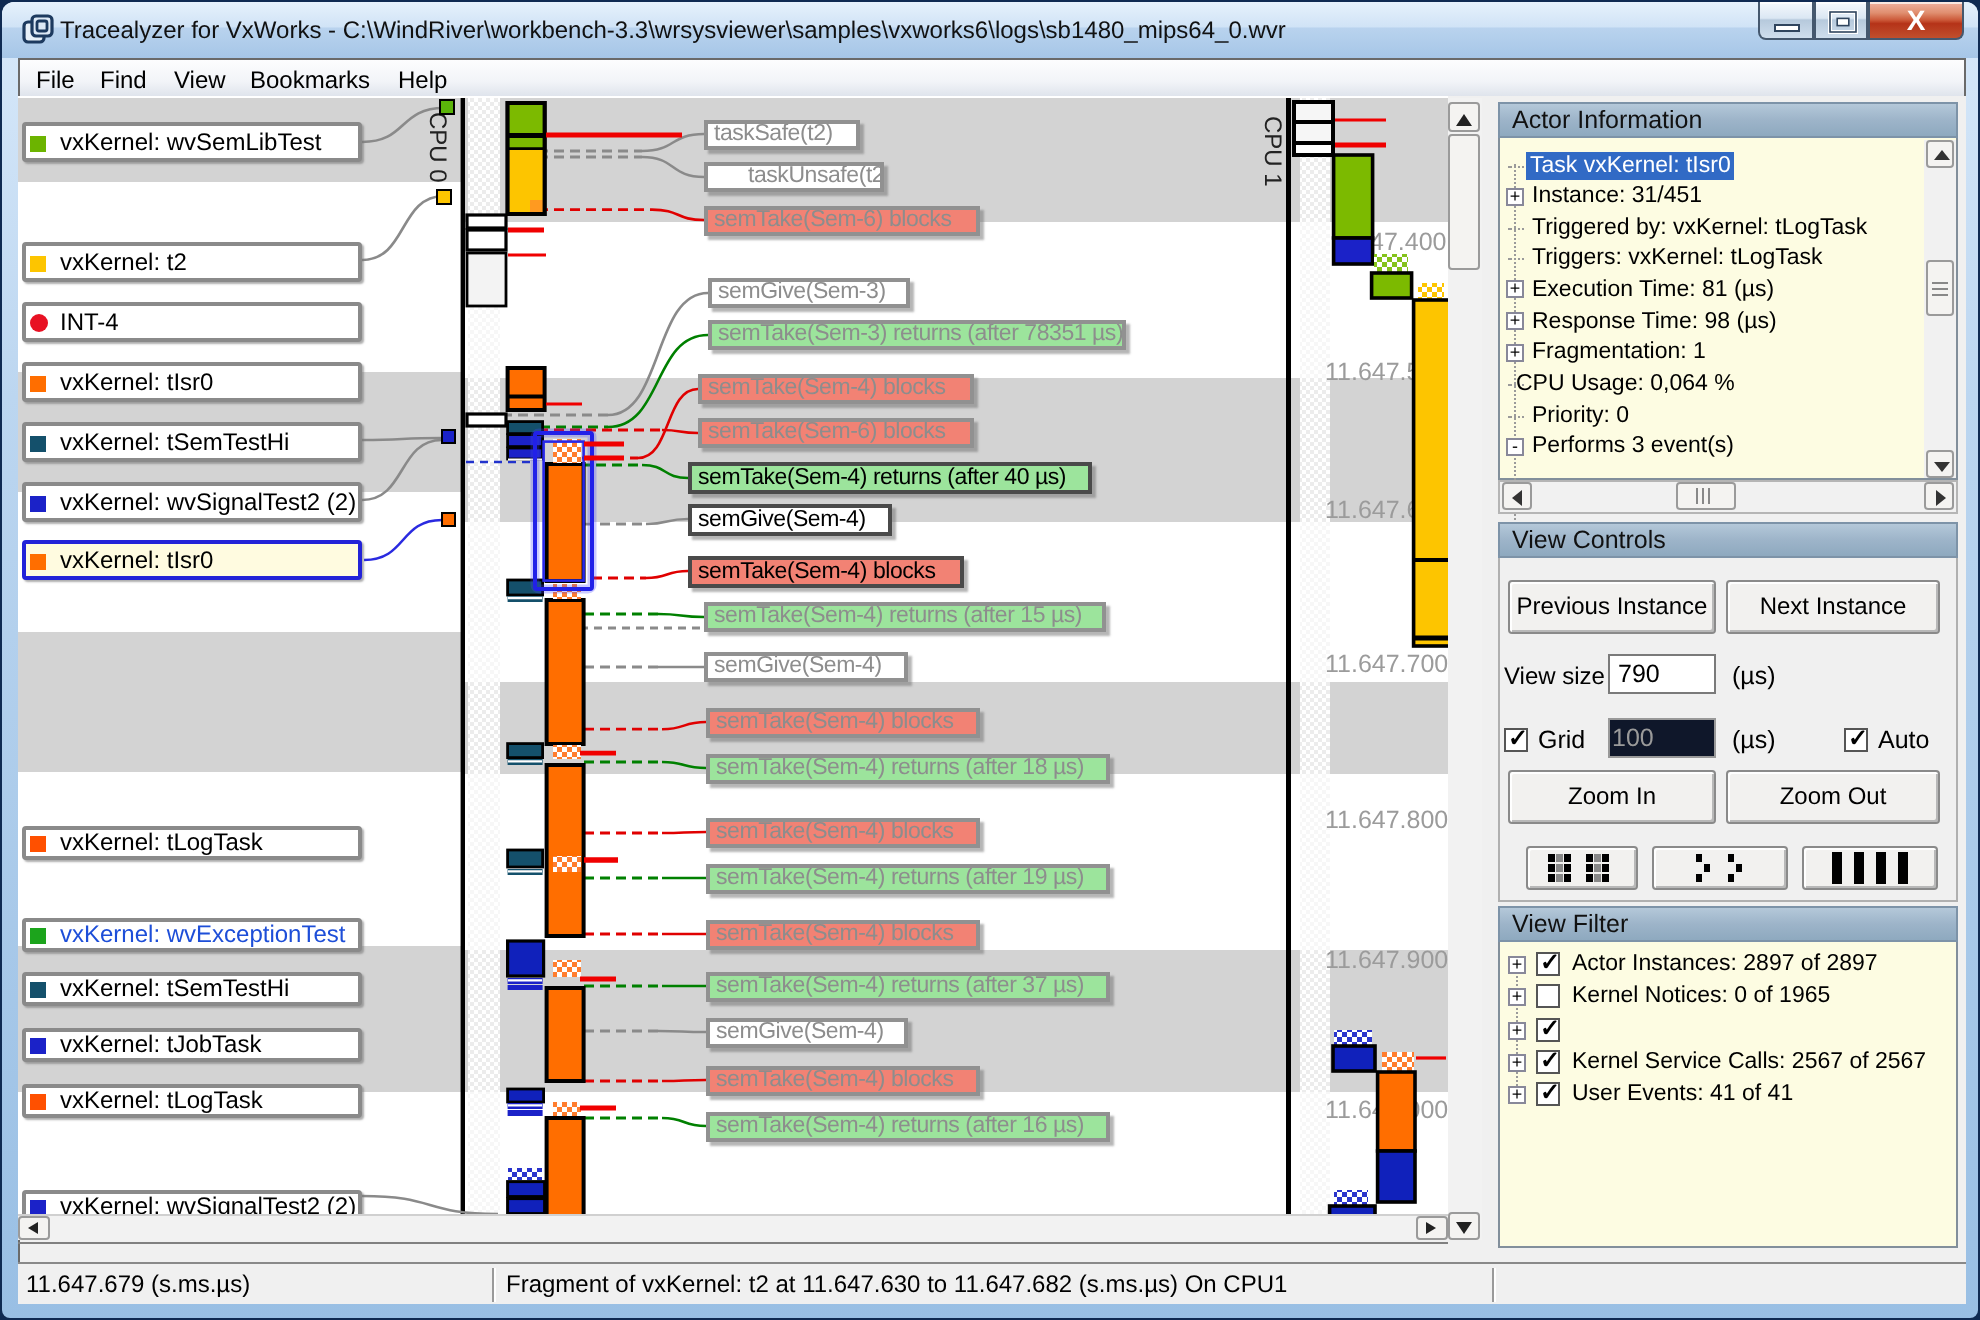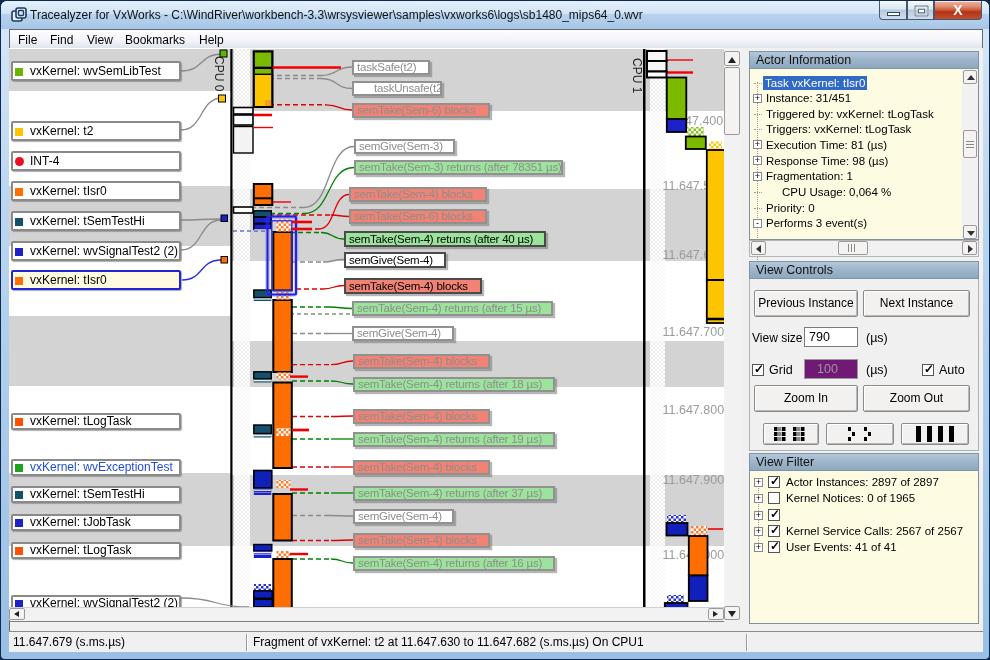--- a/index.html
+++ b/index.html
@@ -334,21 +334,21 @@
 <div style="position:absolute;left:24px;top:58.5px;height:14px;color:#000;font-size:11.5px;line-height:14px;white-space:nowrap">Triggered by: vxKernel: tLogTask</div>
 <div style="position:absolute;left:12px;top:81px;width:8px;height:1px;border-top:1px dotted #9a9a9a"></div>
 <div style="position:absolute;left:24px;top:74px;height:14px;color:#000;font-size:11.5px;line-height:14px;white-space:nowrap">Triggers: vxKernel: tLogTask</div>
 <div style="position:absolute;left:11px;top:92.0px;width:9px;height:9px;background:#fff;border:1px solid #889;font-size:9px;line-height:7px;text-align:center;color:#000">+</div>
 <div style="position:absolute;left:24px;top:89.5px;height:14px;color:#000;font-size:11.5px;line-height:14px;white-space:nowrap">Execution Time: 81 (µs)</div>
 <div style="position:absolute;left:11px;top:108.0px;width:9px;height:9px;background:#fff;border:1px solid #889;font-size:9px;line-height:7px;text-align:center;color:#000">+</div>
 <div style="position:absolute;left:24px;top:105.5px;height:14px;color:#000;font-size:11.5px;line-height:14px;white-space:nowrap">Response Time: 98 (µs)</div>
 <div style="position:absolute;left:11px;top:123.5px;width:9px;height:9px;background:#fff;border:1px solid #889;font-size:9px;line-height:7px;text-align:center;color:#000">+</div>
 <div style="position:absolute;left:24px;top:121px;height:14px;color:#000;font-size:11.5px;line-height:14px;white-space:nowrap">Fragmentation: 1</div>
 <div style="position:absolute;left:12px;top:144px;width:8px;height:1px;border-top:1px dotted #9a9a9a"></div>
-<div style="position:absolute;left:40px;top:137px;height:14px;color:#000;font-size:11.5px;line-height:14px;white-space:nowrap">CPU Usage: 0,064 %</div>
+<div style="position:absolute;left:16px;top:137px;height:14px;color:#000;font-size:11.5px;line-height:14px;white-space:nowrap">CPU Usage: 0,064 %</div>
 <div style="position:absolute;left:12px;top:159.5px;width:8px;height:1px;border-top:1px dotted #9a9a9a"></div>
 <div style="position:absolute;left:24px;top:152.5px;height:14px;color:#000;font-size:11.5px;line-height:14px;white-space:nowrap">Priority: 0</div>
 <div style="position:absolute;left:11px;top:170.5px;width:9px;height:9px;background:#fff;border:1px solid #889;font-size:9px;line-height:7px;text-align:center;color:#000">-</div>
 <div style="position:absolute;left:24px;top:168px;height:14px;color:#000;font-size:11.5px;line-height:14px;white-space:nowrap">Performs 3 event(s)</div>
 <div style="position:absolute;left:220px;top:22px;width:16px;height:169px;background:#f1f1f1">
           <div style="position:absolute;left:1px;top:0;width:14px;height:14px;background:#f4f3f1;border:1px solid #9a9a9a;border-radius:2px"></div>
           <div style="position:absolute;left:5px;top:5px;border-left:4px solid transparent;border-right:4px solid transparent;border-bottom:5px solid #333"></div>
           <div style="position:absolute;left:1px;top:60px;width:14px;height:28px;background:#f4f3f1;border:1px solid #9a9a9a;border-radius:2px"></div>
           <div style="position:absolute;left:4px;top:71px;width:8px;height:1px;border-top:1px solid #888;box-shadow:0 3px 0 #888,0 6px 0 #888"></div>
           <div style="position:absolute;left:1px;top:155px;width:14px;height:14px;background:#f4f3f1;border:1px solid #9a9a9a;border-radius:2px"></div>
@@ -366,21 +366,21 @@
 <div style="position:absolute;left:7px;top:231px;width:230px;height:172px;background:#f0f0f0;border:1px solid #b0b0b0;border-top:none"></div>
 <div style="position:absolute;left:121px;top:242px;width:107px;height:27px;background:#f2f1ef;border:1px solid #8a8a8a;border-radius:2px;box-shadow:inset 1px 1px 0 #fff,inset -1px -1px 0 #b8b8b8;font-size:12px;color:#000;text-align:center;white-space:nowrap;line-height:25px">Next Instance</div>
 <div style="position:absolute;left:12px;top:242px;width:104px;height:27px;background:#f2f1ef;border:1px solid #8a8a8a;border-radius:2px;box-shadow:inset 1px 1px 0 #fff,inset -1px -1px 0 #b8b8b8;font-size:12px;color:#000;text-align:center;white-space:nowrap;line-height:25px">Previous Instance</div>
 <div style="position:absolute;left:10px;top:283px;font-size:12px">View size</div>
 <div style="position:absolute;left:62px;top:279px;width:54px;height:20px;background:#fff;border:1px solid #7a7a7a;font-size:12.5px;line-height:18px;padding-left:4px">790</div>
 <div style="position:absolute;left:124px;top:283px;font-size:12.5px">(µs)</div>
 <div style="position:absolute;left:10px;top:316px;width:12px;height:12px;background:#fff;border:1px solid #555">
           <div style="position:absolute;left:1px;top:-3px;font-size:12px;font-weight:bold;color:#000">✓</div>
         </div>
 <div style="position:absolute;left:27px;top:315px;font-size:12.5px">Grid</div>
-<div style="position:absolute;left:62px;top:311px;width:54px;height:20px;background:#701a75;border:1px solid #999;font-size:12.5px;line-height:18px;padding-left:12px;color:#9a9a9a">100</div>
+<div style="position:absolute;left:62px;top:311px;width:54px;height:20px;background:#0f172a;border:1px solid #999;font-size:12.5px;line-height:18px;padding-left:1px;color:#9a9a9a">100</div>
 <div style="position:absolute;left:124px;top:315px;font-size:12.5px">(µs)</div>
 <div style="position:absolute;left:180px;top:316px;width:12px;height:12px;background:#fff;border:1px solid #555">
           <div style="position:absolute;left:1px;top:-3px;font-size:12px;font-weight:bold;color:#000">✓</div>
         </div>
 <div style="position:absolute;left:197px;top:315px;font-size:12.5px">Auto</div>
 <div style="position:absolute;left:12px;top:337px;width:104px;height:27px;background:#f2f1ef;border:1px solid #8a8a8a;border-radius:2px;box-shadow:inset 1px 1px 0 #fff,inset -1px -1px 0 #b8b8b8;font-size:12px;color:#000;text-align:center;white-space:nowrap;line-height:25px">Zoom In</div>
 <div style="position:absolute;left:121px;top:337px;width:107px;height:27px;background:#f2f1ef;border:1px solid #8a8a8a;border-radius:2px;box-shadow:inset 1px 1px 0 #fff,inset -1px -1px 0 #b8b8b8;font-size:12px;color:#000;text-align:center;white-space:nowrap;line-height:25px">Zoom Out</div>
 <div style="position:absolute;left:21px;top:375px;width:56px;height:22px;background:#f2f1ef;border:1px solid #8a8a8a;border-radius:2px;box-shadow:inset 1px 1px 0 #fff, inset -1px -1px 0 #b8b8b8;font-size:12px;color:#000;text-align:center;white-space:nowrap;line-height:20px;font-size:13px"></div>
 <div style="position:absolute;left:84px;top:375px;width:68px;height:22px;background:#f2f1ef;border:1px solid #8a8a8a;border-radius:2px;box-shadow:inset 1px 1px 0 #fff, inset -1px -1px 0 #b8b8b8;font-size:12px;color:#000;text-align:center;white-space:nowrap;line-height:20px;font-size:13px"></div>
 <div style="position:absolute;left:159px;top:375px;width:68px;height:22px;background:#f2f1ef;border:1px solid #8a8a8a;border-radius:2px;box-shadow:inset 1px 1px 0 #fff, inset -1px -1px 0 #b8b8b8;font-size:12px;color:#000;text-align:center;white-space:nowrap;line-height:20px;font-size:13px"></div>

